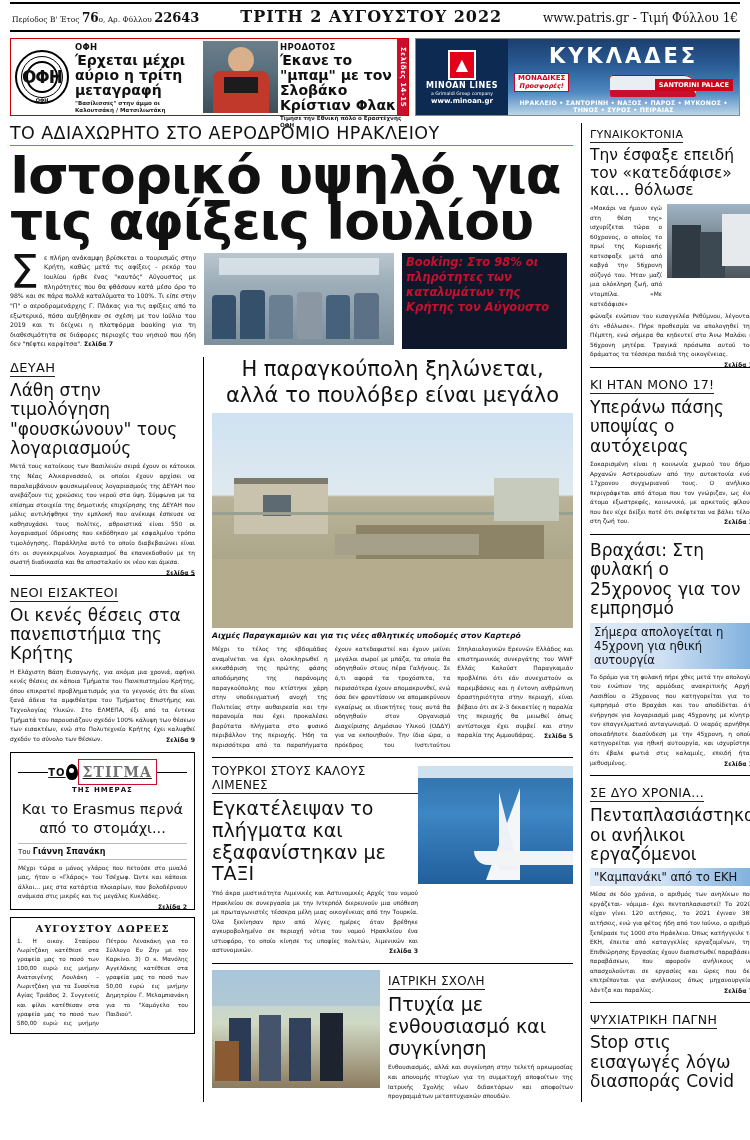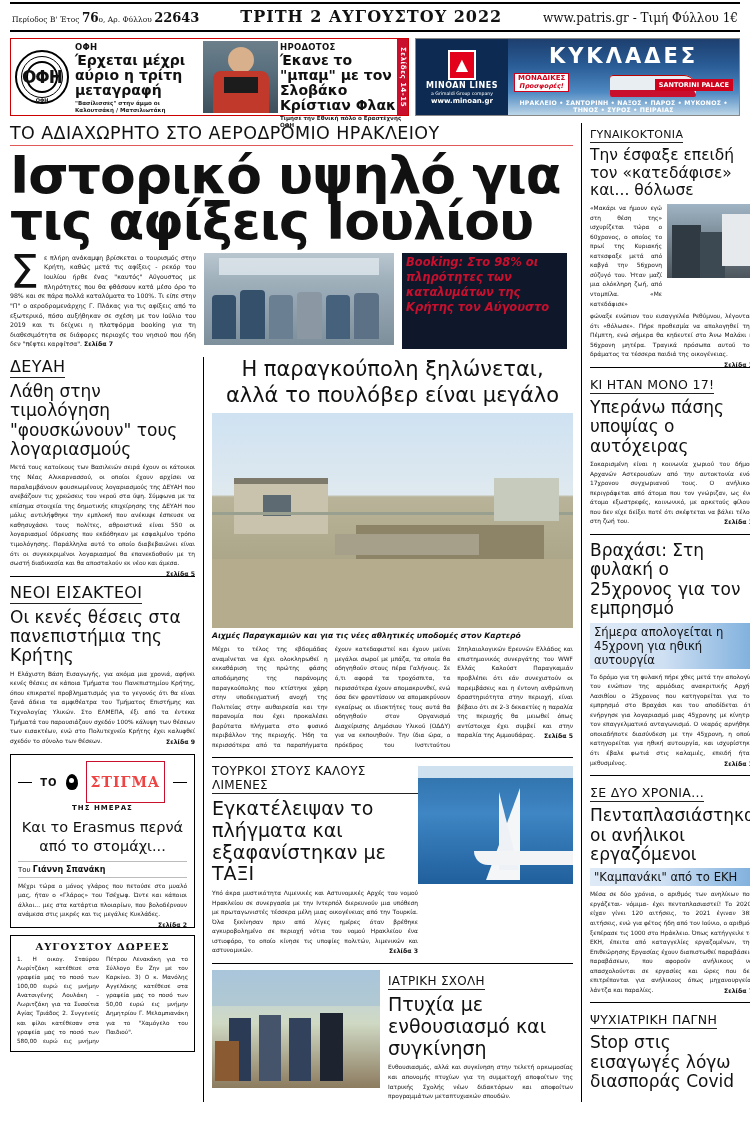--- a/index.html
+++ b/index.html
@@ -86,46 +86,46 @@
   .lead-head { font-weight:bold; font-size:52px; line-height:.97; letter-spacing:-1px; margin:2px 0 6px;}
   .lead-body { display:flex; gap:8px; margin-top:4px;}
   .lead-text { width:186px; font-size:6.2px; line-height:1.55; text-align:justify; position:relative;}
   .dropcap { float:left; font-size:46px; line-height:34px; font-weight:normal; padding:2px 5px 0 0; font-family:"DejaVu Sans", sans-serif;}
   .lead-text b { font-weight:bold; }
   .lead-photo { width:190px; height:92px; background:#8fa0ad; position:relative; overflow:hidden;}
   .lead-note { width:165px; background:#0f172a; padding:2px 0 0 4px;}
   .lead-note p { margin:0; font-size:11.5px; font-style:italic; font-weight:bold; color:#c8102e; line-height:1.3;}
 
   
-  .kicker { font-size:16px; letter-spacing:.3px; border-bottom:1.2px solid #222; display:inline-block; padding-bottom:1px; margin:0 0 4px;}
+  .kicker { font-size:13px; letter-spacing:.3px; border-bottom:1.2px solid #222; display:inline-block; padding-bottom:1px; margin:0 0 4px;}
   .hl { font-size:17px; line-height:1.14; margin:0 0 4px; font-weight:normal;}
   .hl.big { font-size:19px; }
   .body { font-size:5.9px; line-height:1.62; text-align:justify; color:#111;}
   .body b { font-weight:bold; }
   .pageref { font-weight:bold; font-size:6.2px; float:right;}
   .rule { border-top:1px solid #000; margin:7px 0 6px;}
   .photo { background:#9aa7b0; position:relative; overflow:hidden;}
   .cap { font-size:7.6px; font-style:italic; font-weight:bold; margin-top:3px;}
 
   .subhead-grad { font-size:11.6px; padding:2px 4px; margin:3px 0 4px;
      background:linear-gradient(90deg,#dfeaf7 0%,#cfe0f3 45%,#7fb0dd 100%); }
 
   
   .mid-head { font-size:21px; text-align:center; line-height:1.15; margin:0 0 6px;}
   .mid-photo { width:100%; height:215px; }
   .three-col{ column-count:3; column-gap:7px; }
 
   
   .stigma { border:1px solid #000; padding:6px 7px 7px; margin-top:8px;}
-  .stigma-top { display:flex; align-items:center; justify-content:flex-end; gap:8px;}
+  .stigma-top { display:flex; align-items:center; justify-content:flex-end; gap:0;text-decoration:underline;}
   .stigma-line{flex:1;height:1px;background:#000;}
   .stigma-to{font-size:10px;font-weight:bold;letter-spacing:1px;}
   .pin{width:12px;height:16px;background:#000;border-radius:50% 50% 50% 50%/60% 60% 40% 40%;position:relative;}
   .pin:after{content:"";position:absolute;left:3.5px;top:4px;width:5px;height:5px;border-radius:50%;background:#fff;}
-  .stigma-word{border:1.5px solid #c8102e;color:#ef4444;font-size:14px;font-weight:bold;letter-spacing:1px;padding:12px 4px;font-family:"DejaVu Serif",serif;}
+  .stigma-word{border:1.5px solid #c8102e;color:#737373;font-size:14px;font-weight:bold;letter-spacing:1px;padding:4px 4px;font-family:"DejaVu Serif",serif;}
   .stigma-day{text-align:center;font-size:7px;font-weight:bold;letter-spacing:1px;margin-top:1px;}
   .stigma-head{text-align:center;font-size:14.5px;line-height:1.3;margin:6px 0 5px;}
   .stigma-by{border-top:1px solid #bbb;border-bottom:1px solid #bbb;padding:3px 0;font-size:7px;}
   .stigma-by b{font-size:8px;}
   .stigma-body{font-size:5.9px;line-height:1.6;text-align:justify;margin-top:4px;}
 
   
   .donbox{border:1px solid #000;padding:5px 6px;margin-top:7px;}
   .don-title{text-align:center;font-weight:bold;font-size:10px;letter-spacing:1px;margin-bottom:3px;font-family:"DejaVu Serif",serif;}
   .don-body{column-count:2;column-gap:7px;font-size:5.7px;line-height:1.6;text-align:justify;}

